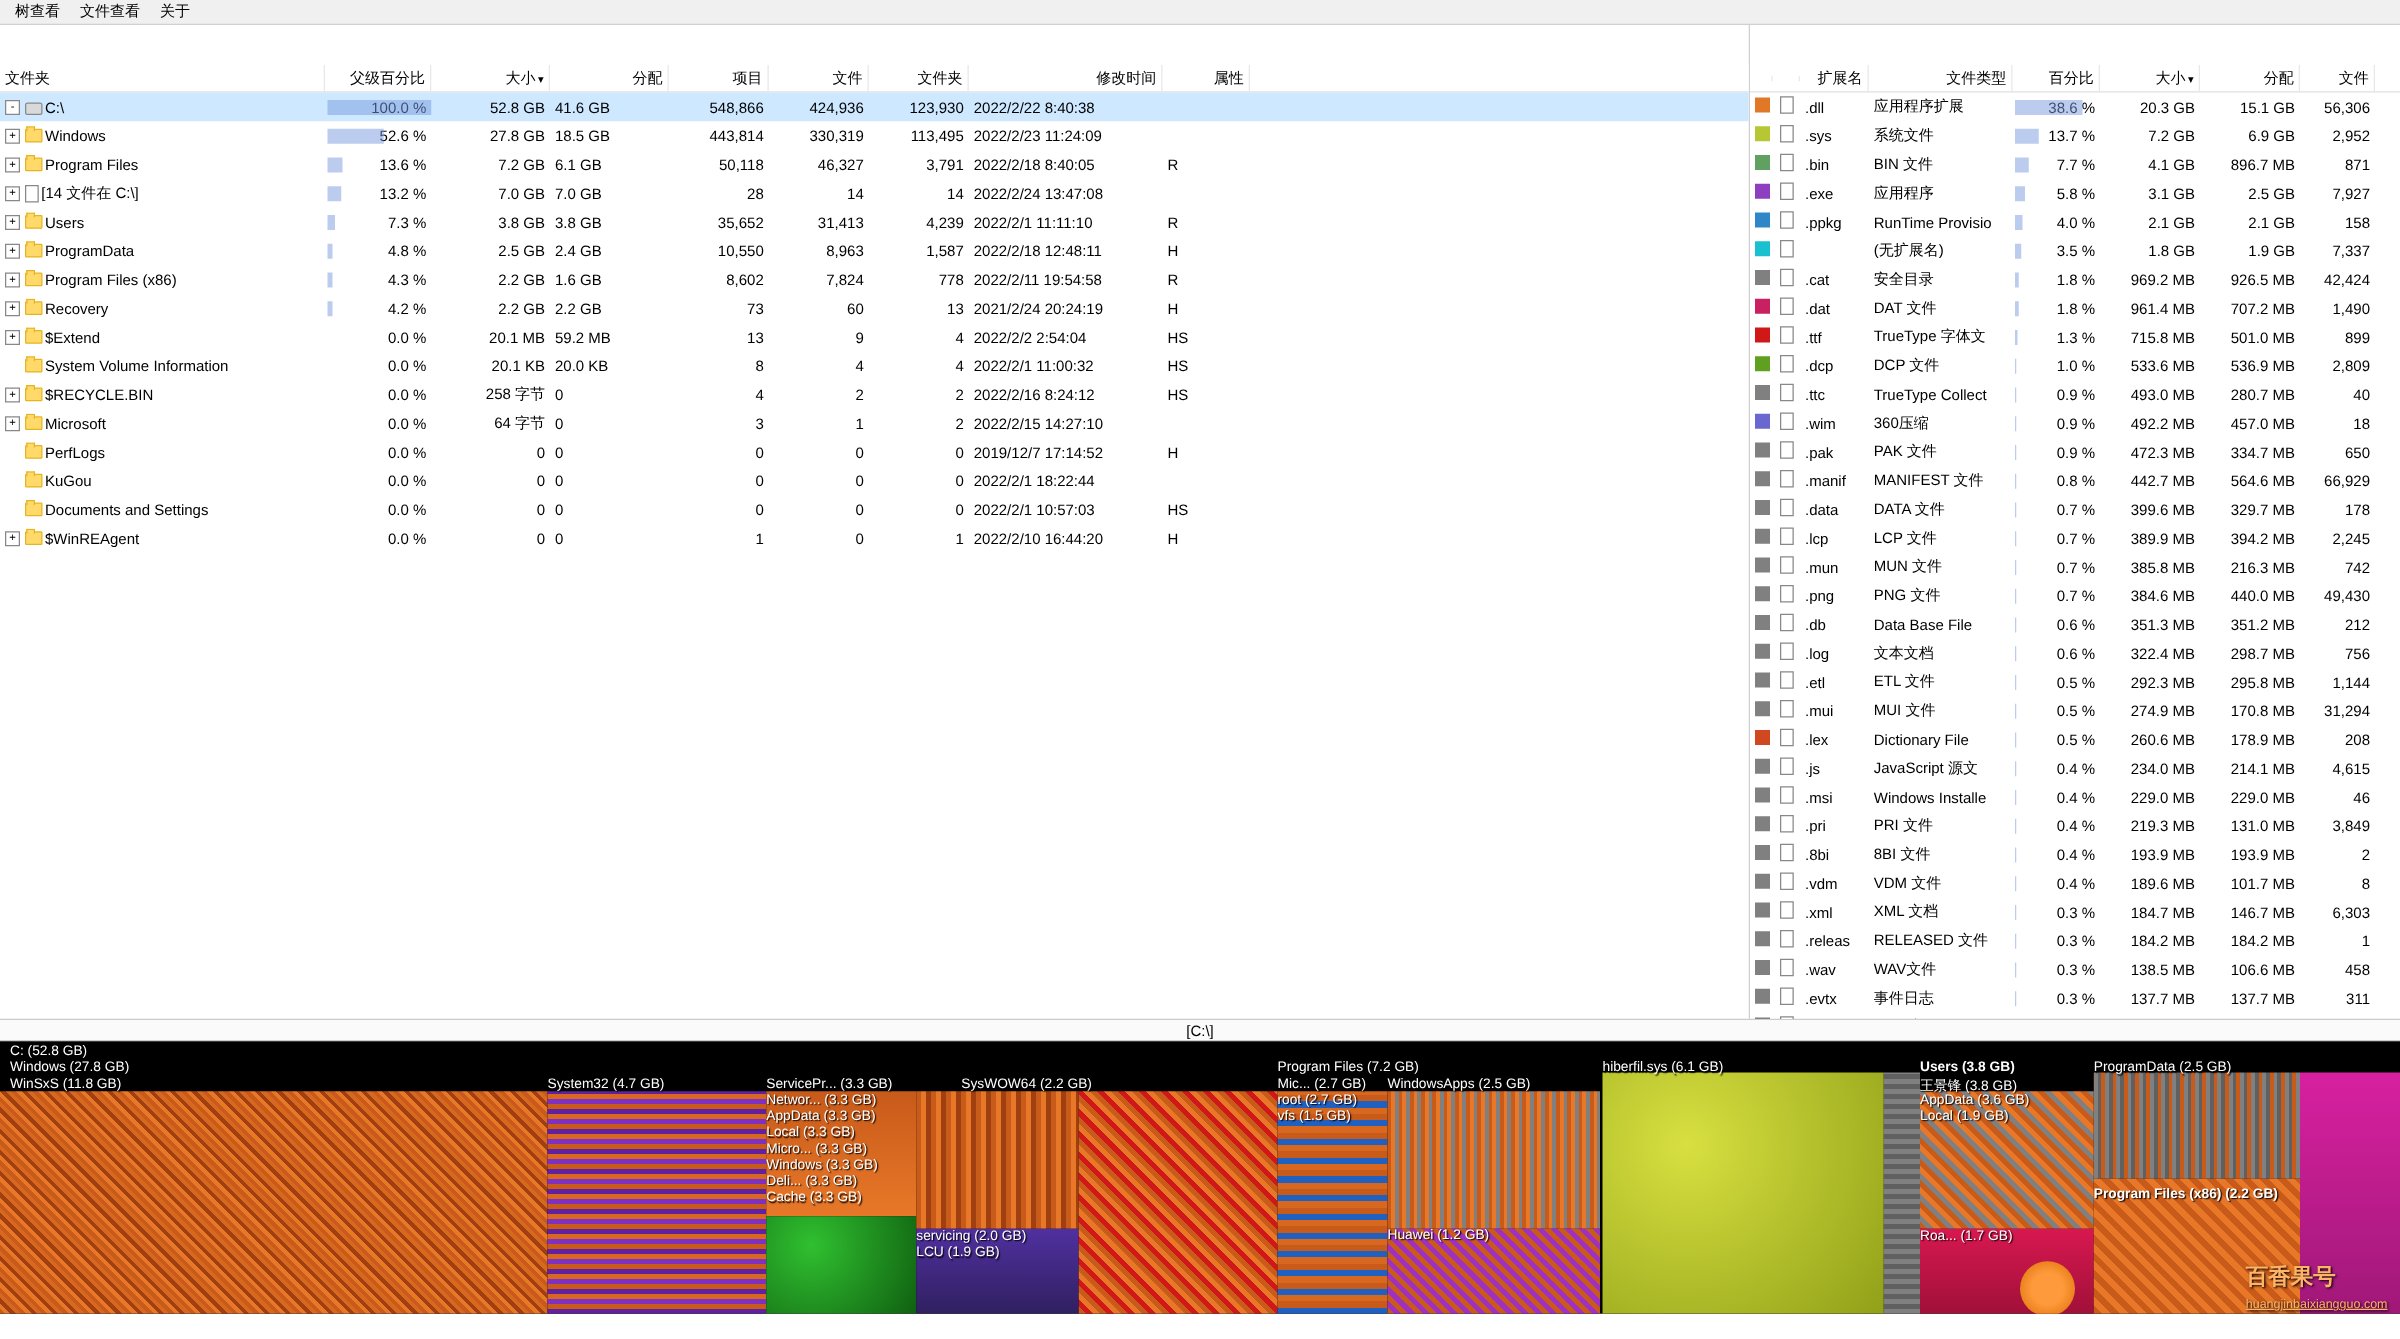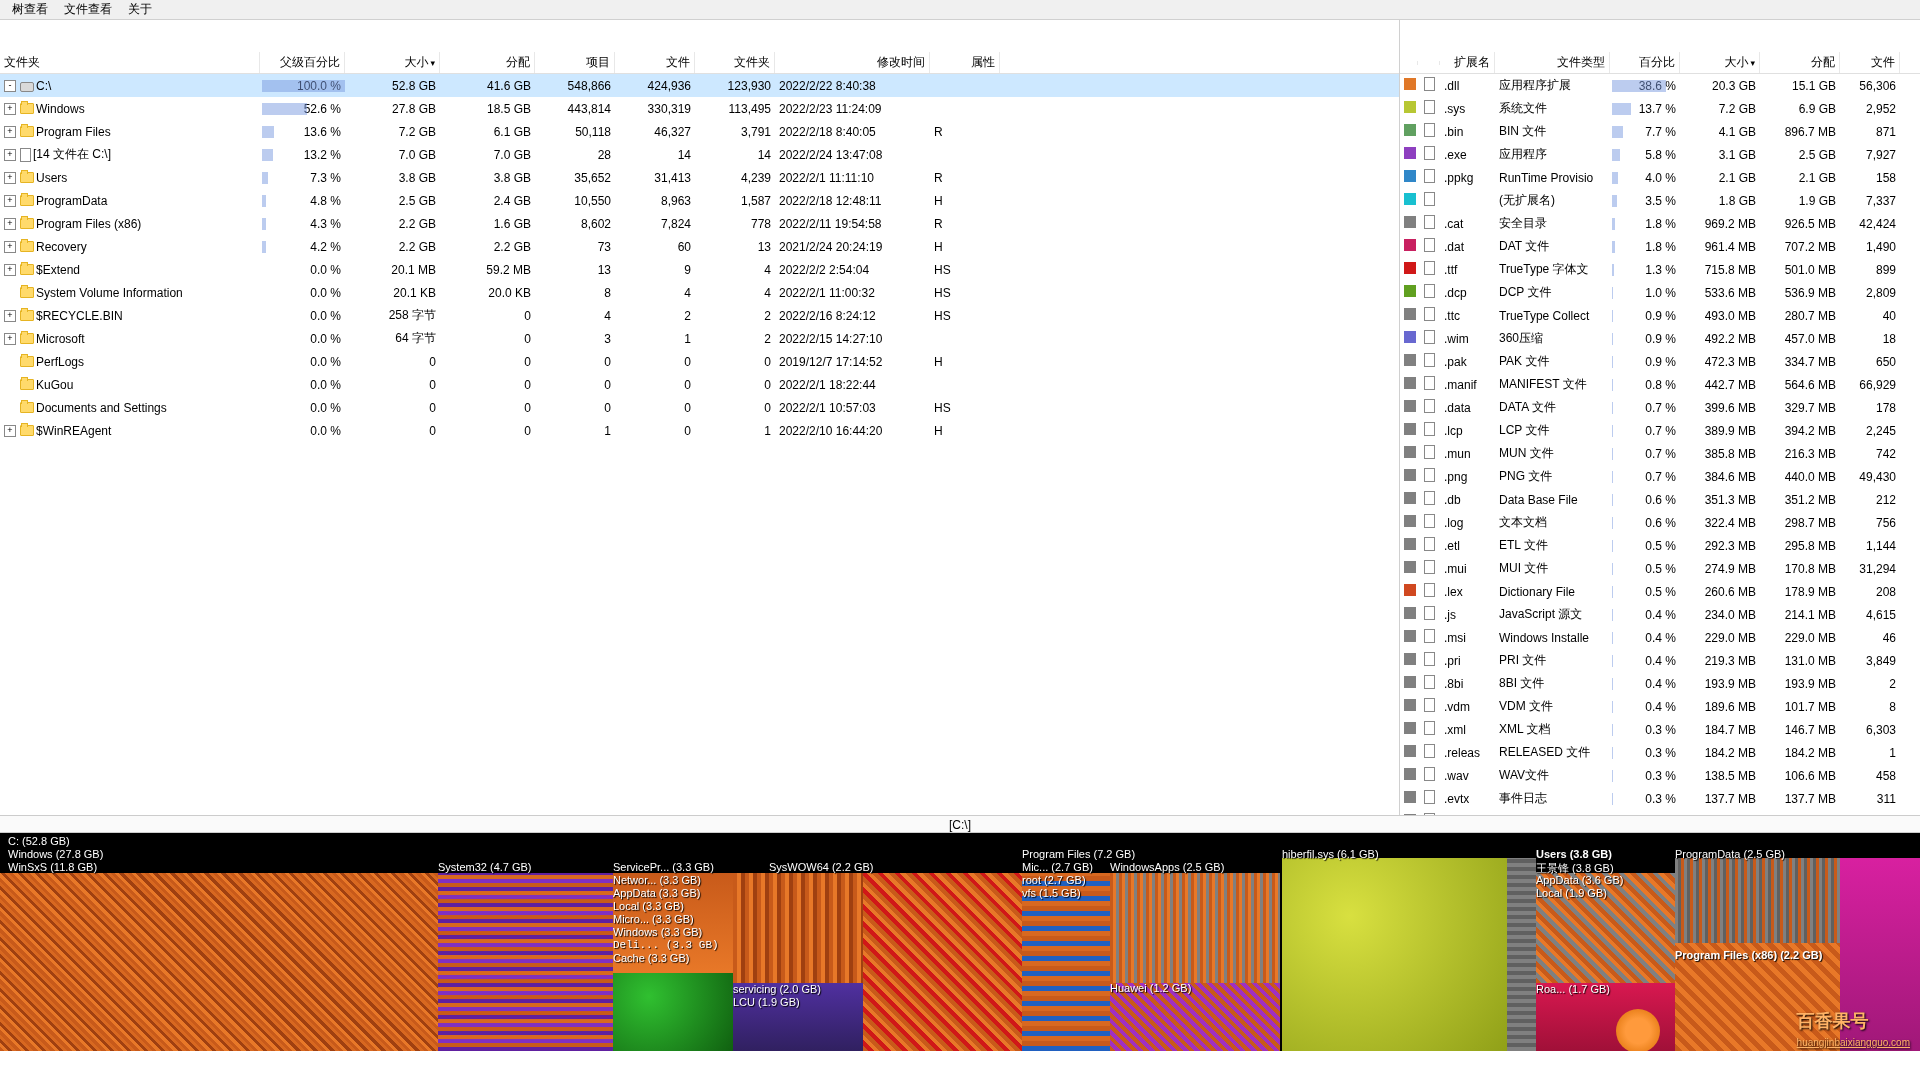--- a/index.html
+++ b/index.html
@@ -12,21 +12,21 @@
 .header-row { display:flex; height:22px; background:#fff; border-bottom:1px solid #e0e0e0; font-size:12px; align-items:center;margin-top:32px; }
 .header-row > div { padding:2px 4px; border-right:1px solid #e8e8e8; text-align:right; overflow:hidden; white-space:nowrap; }
 .header-row > div:first-child { text-align:left; }
 .row { display:flex; height:23px; align-items:center; font-size:12px; }
 .row.sel { background:#cde8ff; }
 .row > div { padding:1px 4px; overflow:hidden; white-space:nowrap; }
 
 .l-name { width:260px; text-align:left; display:flex; align-items:center; gap:2px; }
 .l-pct  { width:85px; text-align:right; position:relative; }
 .l-size { width:95px; text-align:right; }
-.l-alloc{ width:95px; text-align:right; }
+.l-alloc{ width:95px; }
 .l-items{ width:80px; text-align:right; }
 .l-files{ width:80px; text-align:right; }
 .l-subd { width:80px; text-align:right; }
 .l-mod  { width:155px; text-align:left; padding-left:8px; }
 .l-attr { width:70px; text-align:left; padding-left:8px; }
 .pctbar { position:absolute; left:2px; top:2px; bottom:2px; background:#7a9ae0; opacity:.5; }
 .exp { width:12px; height:12px; display:inline-flex; align-items:center; justify-content:center; border:1px solid #888; font-size:9px; line-height:9px; background:#fff; margin-right:2px; cursor:pointer; }
 .exp.empty { border:none; }
 .indent1 { padding-left:20px; }
 .folder-icon { width:14px; height:11px; display:inline-block; background:#ffda6b; border:1px solid #e6b422; border-radius:1px; position:relative; }
@@ -693,21 +693,21 @@
     <div class="tm-lbl" style="left: 8px; top: 2px;">C: (52.8 GB)</div>
     <div class="tm-lbl" style="left: 8px; top: 15px;">Windows (27.8 GB)</div>
     <div class="tm-lbl" style="left: 8px; top: 28px;">WinSxS (11.8 GB)</div>
     <div class="tm-lbl" style="left: 438px; top: 28px;">System32 (4.7 GB)</div>
     <div class="tm-lbl" style="left: 613px; top: 28px;">ServicePr... (3.3 GB)</div>
     <div class="tm-lbl" style="left: 613px; top: 41px;">Networ... (3.3 GB)</div>
     <div class="tm-lbl" style="left: 613px; top: 54px;">AppData (3.3 GB)</div>
     <div class="tm-lbl" style="left: 613px; top: 67px;">Local (3.3 GB)</div>
     <div class="tm-lbl" style="left: 613px; top: 80px;">Micro... (3.3 GB)</div>
     <div class="tm-lbl" style="left: 613px; top: 93px;">Windows (3.3 GB)</div>
-    <div class="tm-lbl" style="left: 613px; top: 106px; font-family: Liberation Mono, monospace;">Deli... (3.3 GB)</div>
+    <div class="tm-lbl" style="left: 613px; top: 106px;">Deli... (3.3 GB)</div>
     <div class="tm-lbl" style="left: 613px; top: 119px;">Cache (3.3 GB)</div>
     <div class="tm-lbl" style="left: 733px; top: 28px; margin-left: 36px;">SysWOW64 (2.2 GB)</div>
     <div class="tm-lbl" style="left: 733px; top: 150px;">servicing (2.0 GB)</div>
     <div class="tm-lbl" style="left: 733px; top: 163px;">LCU (1.9 GB)</div>
     <div class="tm-lbl" style="left: 1022px; top: 15px;">Program Files (7.2 GB)</div>
     <div class="tm-lbl" style="left: 1022px; top: 28px;">Mic... (2.7 GB)</div>
     <div class="tm-lbl" style="left: 1022px; top: 41px;">root (2.7 GB)</div>
     <div class="tm-lbl" style="left: 1022px; top: 54px;">vfs (1.5 GB)</div>
     <div class="tm-lbl" style="left: 1110px; top: 28px;">WindowsApps (2.5 GB)</div>
     <div class="tm-lbl" style="left: 1110px; top: 149px;">Huawei (1.2 GB)</div>

